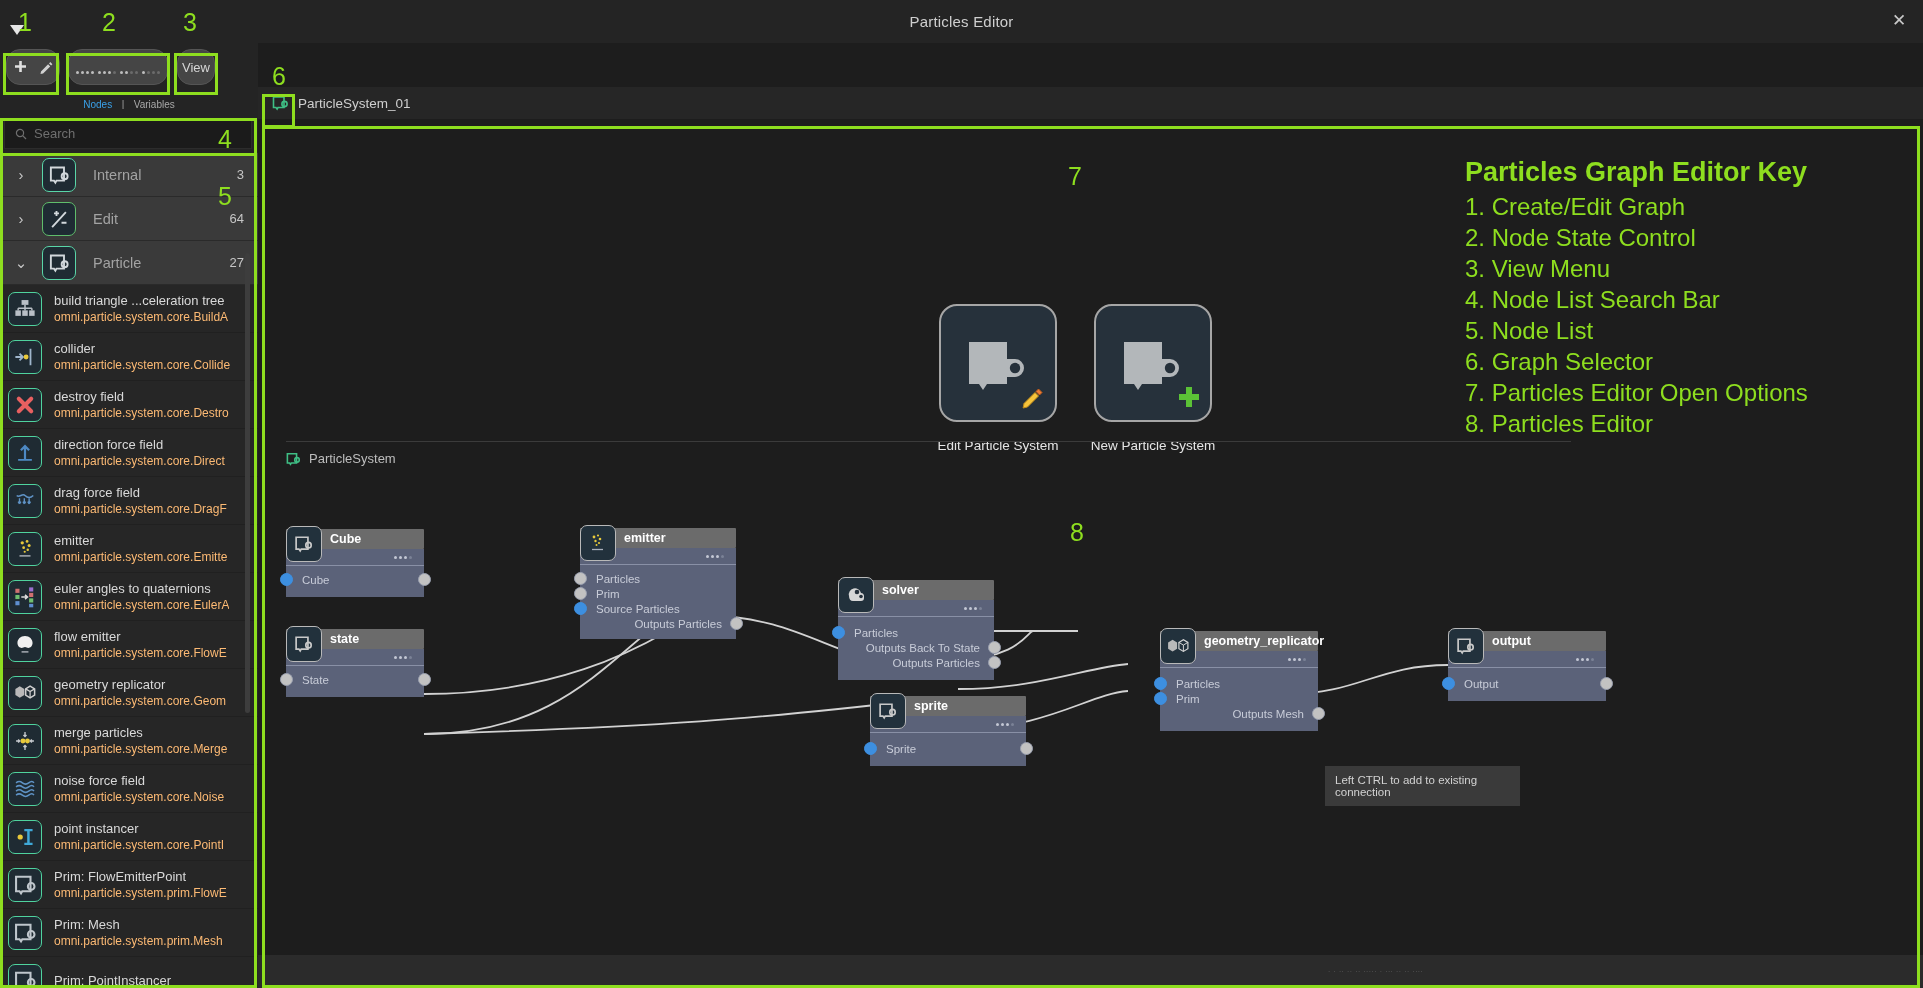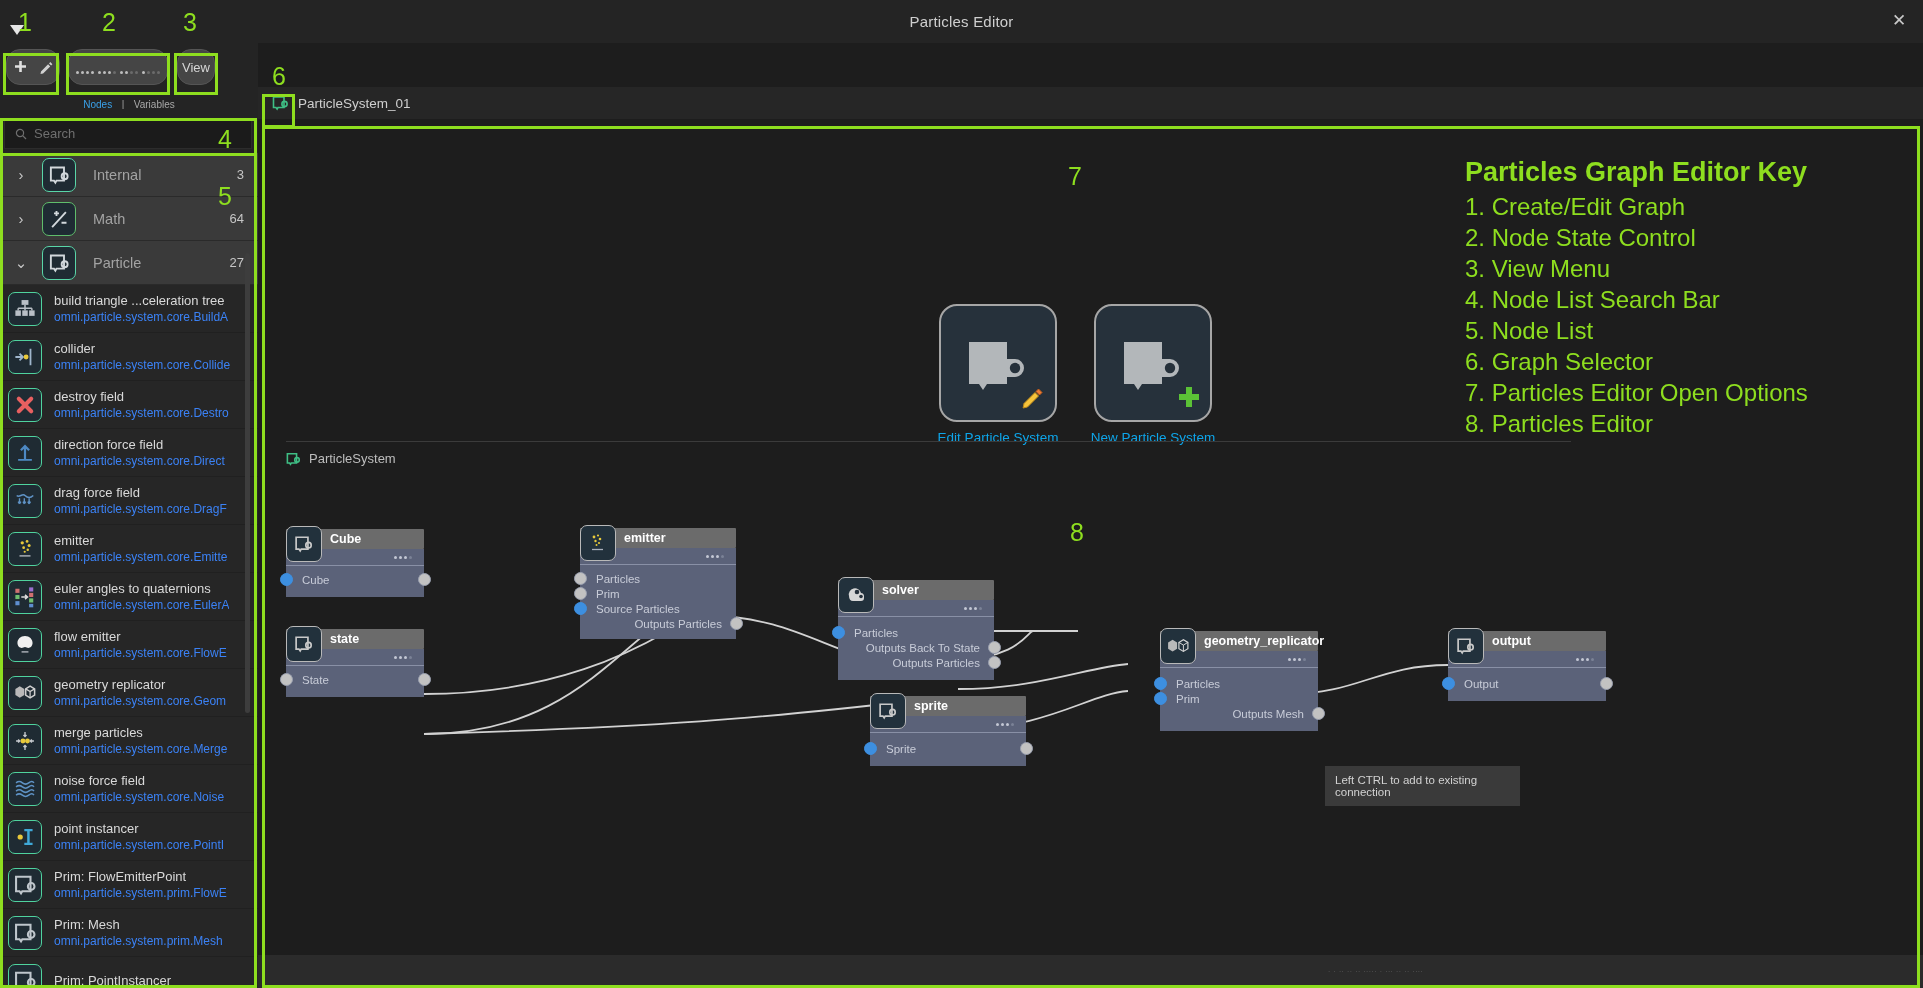--- a/index.html
+++ b/index.html
@@ -77,21 +77,21 @@
   .node-row {
     position:relative; height:48px; display:flex; align-items:center; background:#262626;
     border-bottom:1px solid #202020; cursor:pointer; padding-left:8px;
   }
   .node-icon {
     width:34px; height:34px; border-radius:7px; background:#1f2b33;
     border:1px solid #4fd39e; display:flex; align-items:center; justify-content:center; flex:0 0 34px;
   }
   .node-text { margin-left:12px; overflow:hidden; white-space:nowrap; }
   .node-title { color:#d9d9d9; font-size:13px; line-height:16px; }
-  .node-sub { color:#3b82f6; font-size:12px; line-height:16px; }
+  .node-sub { color:#fdba74; font-size:12px; line-height:16px; }
 
   .scroll-track {
     position:absolute; right:8px; top:210px; width:5px; height:460px;
     background:#3d3d3d; border-radius:3px;
   }
 
   
   .editor {
     position:absolute; left:258px; top:43px; width:1665px; height:945px; background:#1d1d1d;
   }
@@ -106,21 +106,21 @@
   }
 
   .open-options {
     position:absolute; left:680px; top:185px; width:300px; display:flex; gap:35px;
   }
   .oo-item { width:120px; display:flex; flex-direction:column; align-items:center; cursor:pointer; }
   .oo-tile {
     width:118px; height:118px; border-radius:18px; background:#26313b; border:2px solid #a6a6a6;
     position:relative; display:flex; align-items:center; justify-content:center;
   }
-  .oo-label { margin-top:8px; color:#0ea5e9; font-size:13.5px; white-space:nowrap; }
+  .oo-label { margin-top:16px; color:#e5e5e5; font-size:13.5px; white-space:nowrap; }
   .badge { position:absolute; right:8px; bottom:6px; }
 
   .breadcrumb {
     position:absolute; left:28px; top:322px; width:1285px; border-top:1px solid #3b3b3b;
   }
   .bc-inner { display:flex; align-items:center; gap:8px; padding-top:9px; }
   .bc-name { color:#bdbdbd; font-size:13px; }
 
   
   .gnode { position:absolute; }
@@ -254,21 +254,21 @@
             <span class="cat-name">Internal</span>
             <span class="cat-count">3</span>
           </div>
           <div class="cat-row">
             <span class="chev">›</span>
             <span class="cat-icon math">
               <svg width="20" height="20" viewBox="0 0 16 16">
                 <path d="M4 3.5h4M6 1.5v4M10 11h4M2.5 14.5L13.5 2.5" fill="none" stroke="#d2d8dc" stroke-width="1.5"></path>
               </svg>
             </span>
-            <span class="cat-name">Math</span>
+            <span class="cat-name">Edit</span>
             <span class="cat-count">64</span>
           </div>
           <div class="cat-row">
             <span class="chev">⌄</span>
             <span class="cat-icon ">
               <svg width="20" height="20" viewBox="0 0 16 16">
                 <path d="M1.5 2h10.5v10.5H6l-.9 1.6-1.1-1.6H1.5z" fill="none" stroke="#d2d8dc" stroke-width="1.5"></path>
                 <circle cx="12.5" cy="9" r="2.4" fill="none" stroke="#d2d8dc" stroke-width="1.5"></circle>
               </svg>
             </span>

